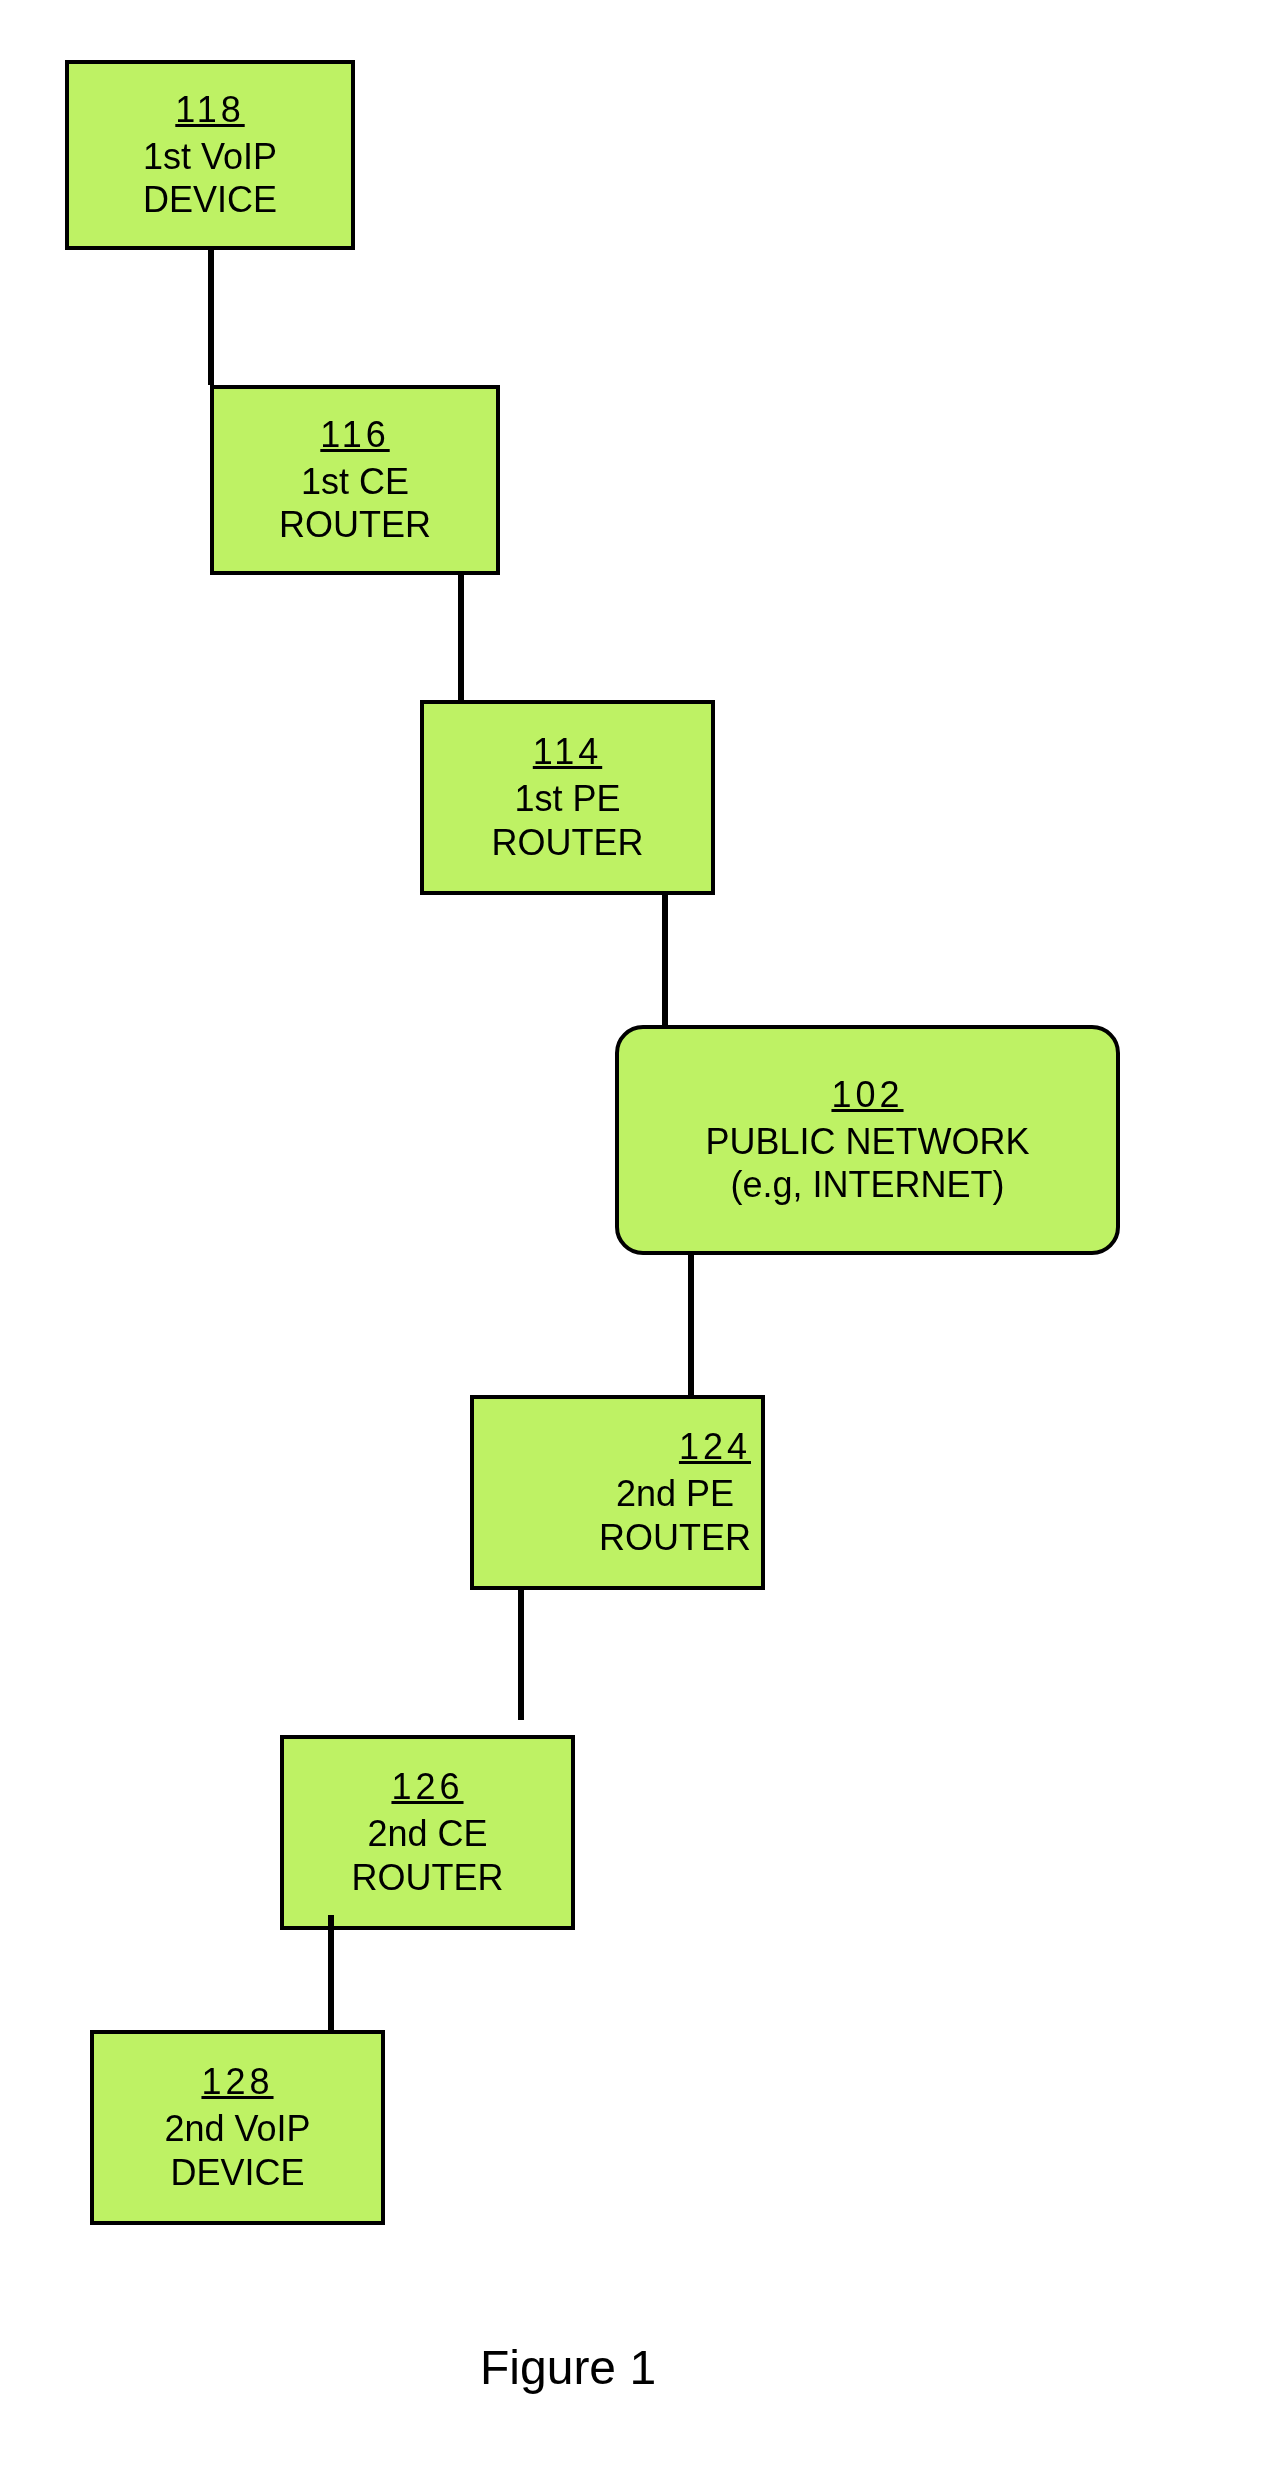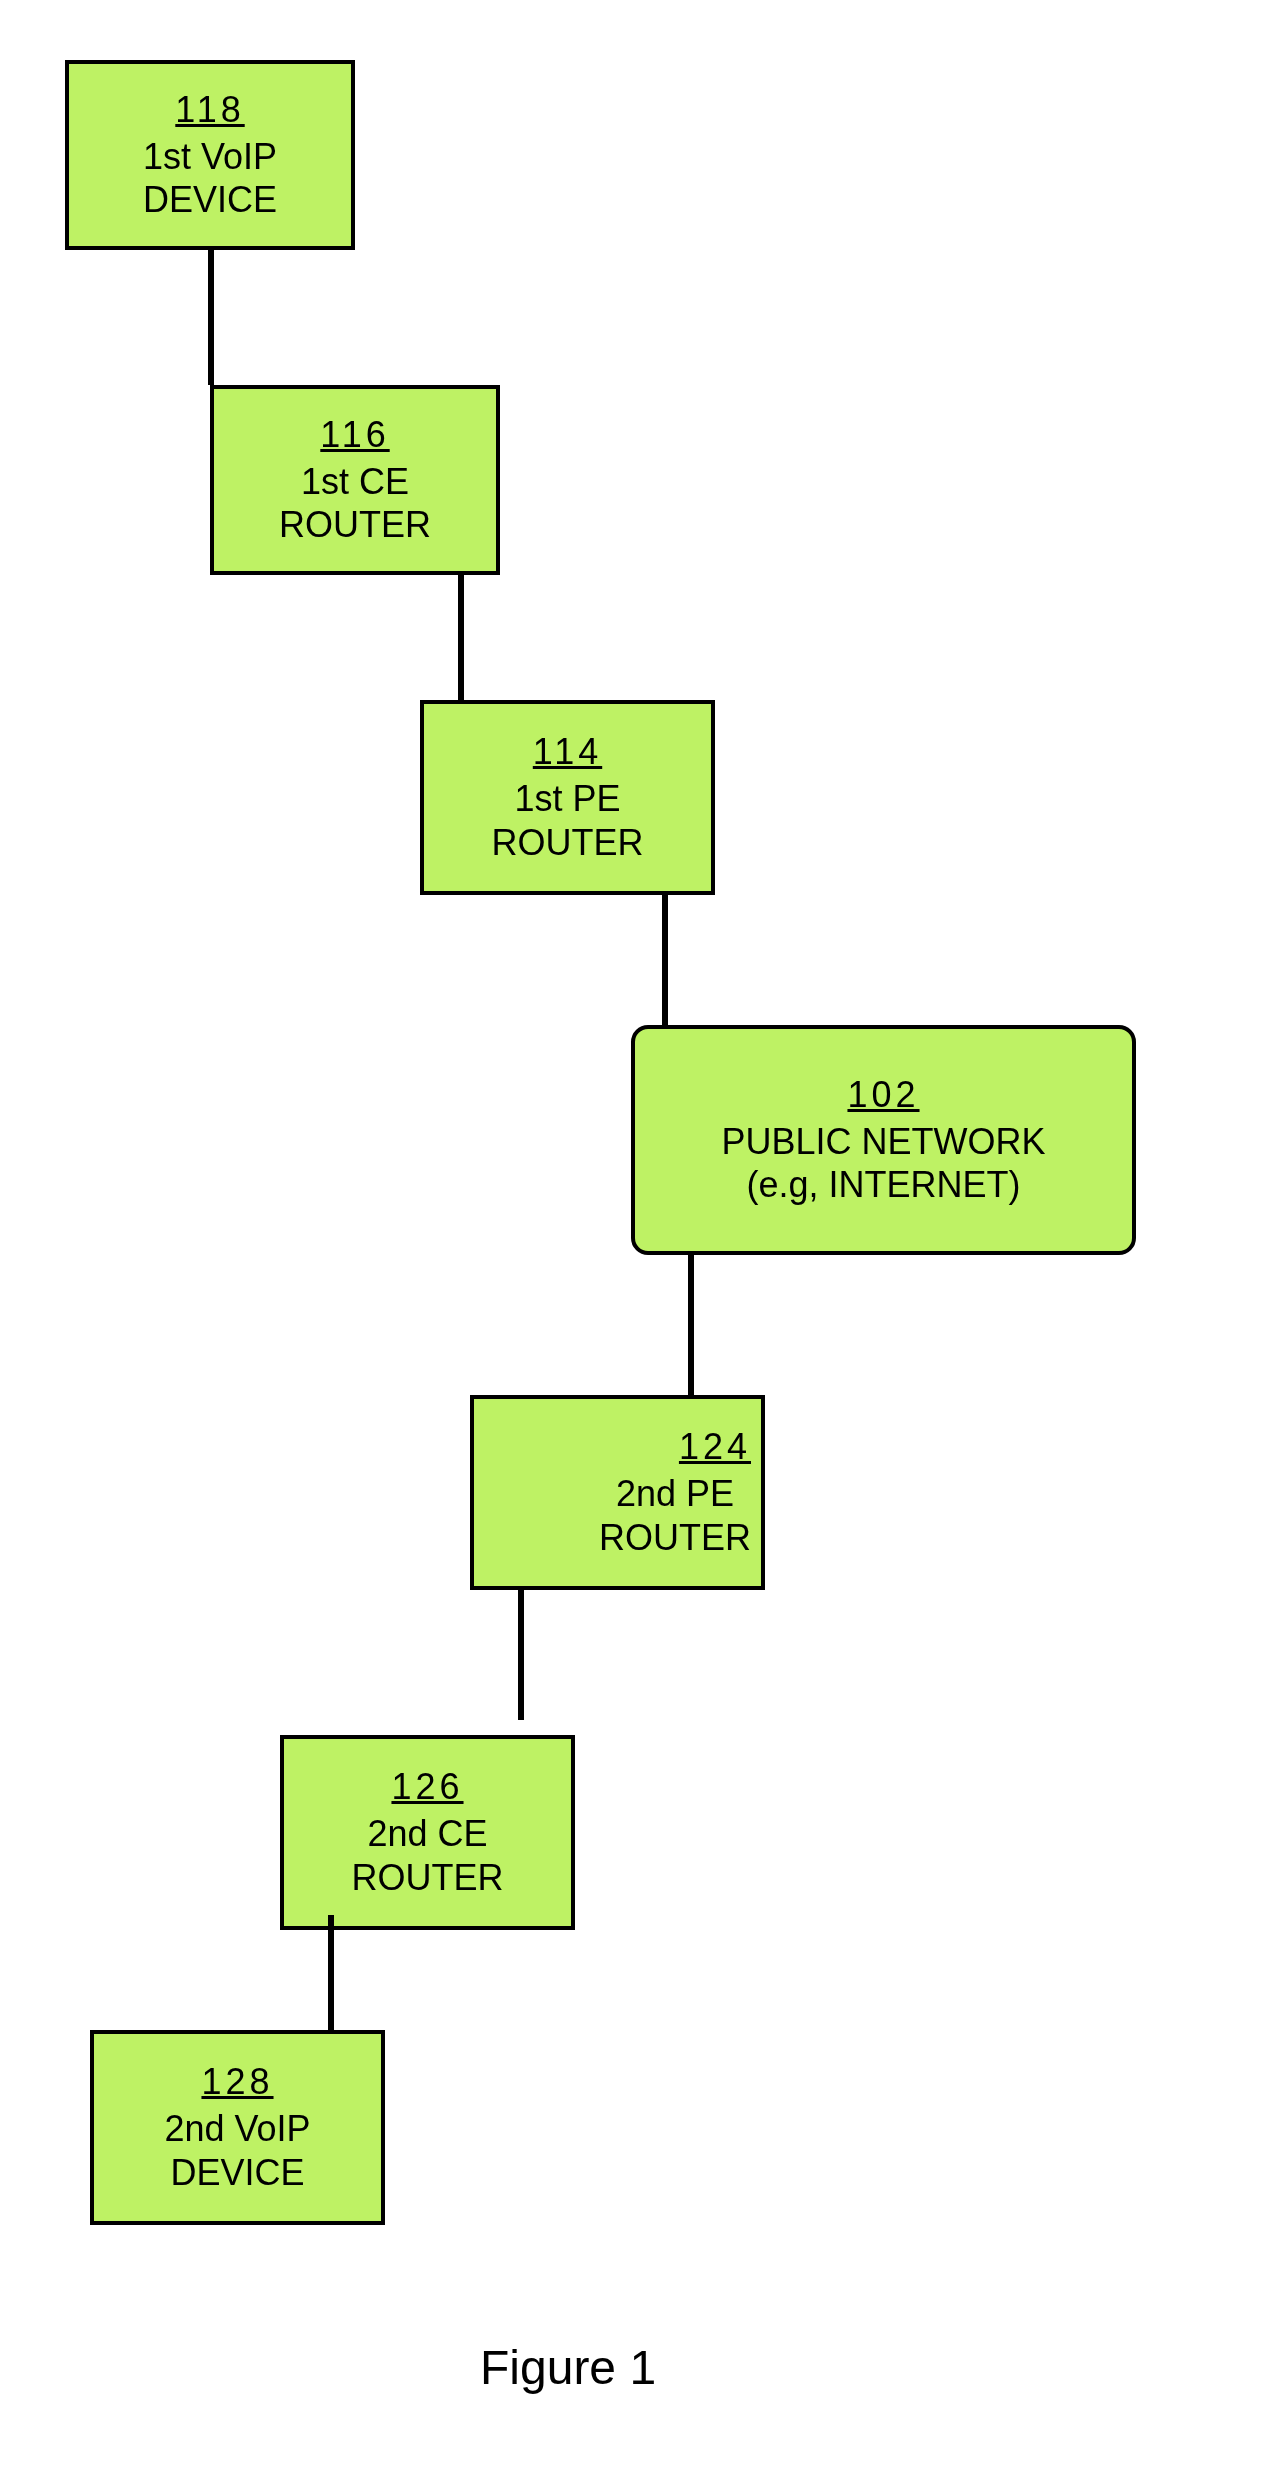--- a/index.html
+++ b/index.html
@@ -28,22 +28,21 @@
     font-size: 36px;
     letter-spacing: 4px;
     margin-bottom: 4px;
   }
   .node .lbl {
     font-size: 36px;
     line-height: 1.2;
     white-space: pre-line;
   }
   .rounded {
-    border-radius: 17px;
-    margin-left: 16px;
+    border-radius: 28px;
   }
   .connector {
     position: absolute;
     background: #000;
   }
   .caption {
     position: absolute;
     font-size: 48px;
     font-family: Arial, Helvetica, sans-serif;
   }

